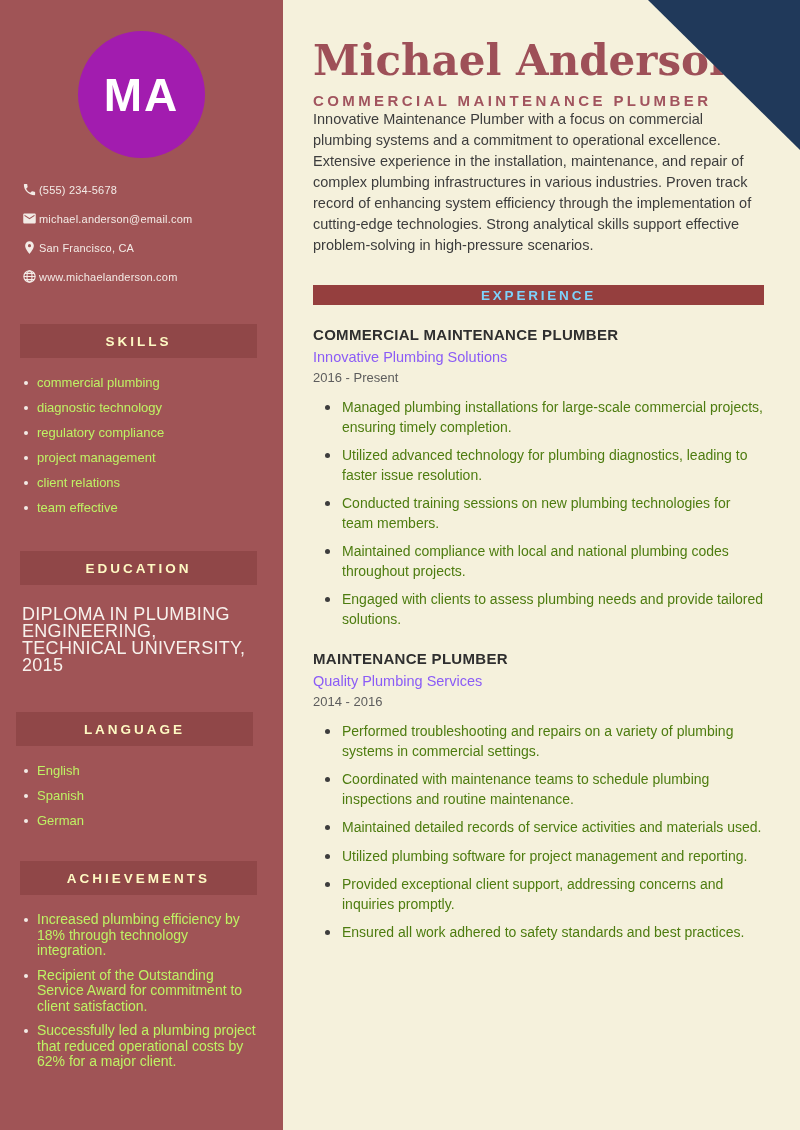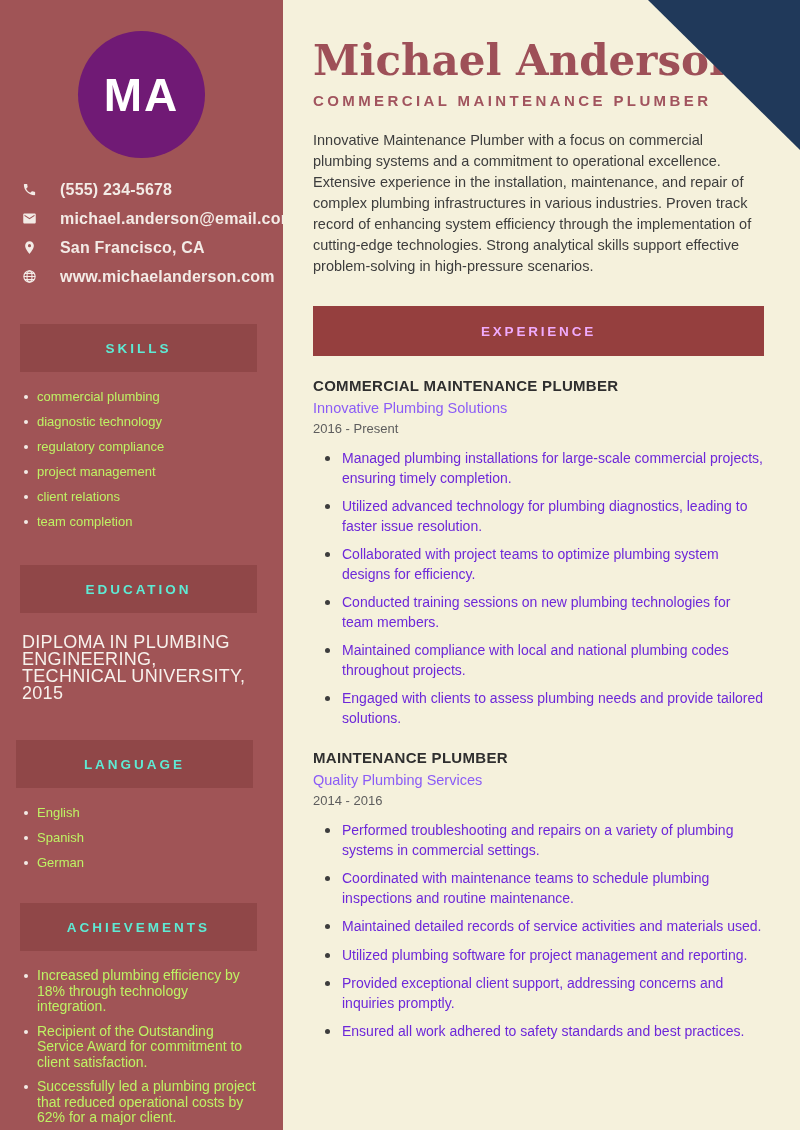--- a/index.html
+++ b/index.html
@@ -14,35 +14,35 @@
 
   
   .sidebar {
     width: 283px; min-width: 283px; height: 1130px;
     background: #a05456;
     color: #f7f1ec;
     overflow: hidden;
   }
   .avatar {
     width: 127px; height: 127px; border-radius: 50%;
-    background: #701a75;
+    background: #a21caf;
     margin: 31px auto 0 auto;
     display: flex; align-items: center; justify-content: center;
     color: #ffffff; font-size: 46px; font-weight: 600; letter-spacing: 2px;
   }
   .contact { margin: 24px 0 0 22px; }
   .contact-row { display: flex; align-items: center; margin-bottom: 14px; height: 15px; }
   .contact-row svg { width: 15px; height: 15px; flex: 0 0 15px; }
-  .contact-row .ctext { margin-left: 23px; font-size: 16px; color: #f3ebe6; letter-spacing: 0.2px; font-weight: bold; }
+  .contact-row .ctext { margin-left: 2px; font-size: 11px; color: #f3ebe6; letter-spacing: 0.2px; }
 
   .side-bar-heading {
-    width: 237px; margin: 0 0 0 20px; height: 48px;
+    width: 237px; margin: 0 0 0 20px; height: 34px;
     background: #904748;
     display: flex; align-items: center; justify-content: center;
-    font-size: 13.5px; font-weight: bold; letter-spacing: 3px; color: #5eead4;
+    font-size: 13.5px; font-weight: bold; letter-spacing: 3px; color: #fef9c3;
   }
   .mt-skills { margin-top: 40px; }
   .mt-education { margin-top: 36px; }
   .mt-language { margin-top: 38px; margin-left: 16px; }
   .mt-achievements { margin-top: 33px; }
 
   .side-list { margin: 17px 26px 0 24px; list-style: none; }
   .side-list li {
     position: relative; padding-left: 13px;
     font-size: 13px; line-height: 15px; margin-bottom: 10px; color: #bef264;
@@ -76,37 +76,36 @@
     font-family: "DejaVu Serif", "Liberation Serif", serif;
     font-weight: bold; font-size: 42px; line-height: 1.08;
     color: #9e5058;
   }
   .role-subtitle {
     margin-top: 9px;
     font-size: 15px; font-weight: bold; letter-spacing: 3.4px;
     color: #a1545e;
   }
   .summary {
-    margin-top: 21px;
     font-size: 14.5px; line-height: 21px; color: #3d3d3d;
   }
   .exp-heading {
-    margin-top: 29px; height: 50px; width: 100%;
+    margin-top: 29px; height: 20px; width: 100%;
     background: #953f3e;
     display: flex; align-items: center; justify-content: center;
-    color: #f0abfc; font-size: 13.5px; font-weight: bold; letter-spacing: 2.8px;
+    color: #7dd3fc; font-size: 13.5px; font-weight: bold; letter-spacing: 2.8px;
   }
   .job { margin-top: 21px; }
   .job-title { font-size: 15px; font-weight: bold; color: #2f2f2f; letter-spacing: 0.3px; }
   .job-company { margin-top: 6px; font-size: 14.5px; color: #8b5cf6; }
   .job-dates { margin-top: 5px; font-size: 13px; color: #5d5d5d; }
   .job-bullets { margin: 13px 0 0 12px; list-style: none; }
   .job-bullets li {
     position: relative; padding-left: 17px;
-    font-size: 14px; line-height: 19.5px; margin-bottom: 9px; color: #6d28d9;
+    font-size: 14px; line-height: 19.5px; margin-bottom: 9px; color: #4d7c0f;
   }
   .job-bullets li::before {
     content: ""; position: absolute; left: 0; top: 7px;
     width: 5px; height: 5px; border-radius: 50%; background: #3d3d3d;
   }
 </style>
 </head>
 <body>
 
 <div class="page">
@@ -146,21 +145,21 @@
       </div>
     </div>
 
     <div class="side-bar-heading mt-skills">SKILLS</div>
     <ul class="side-list">
       <li>commercial plumbing</li>
       <li>diagnostic technology</li>
       <li>regulatory compliance</li>
       <li>project management</li>
       <li>client relations</li>
-      <li>team completion</li>
+      <li>team effective</li>
     </ul>
 
     <div class="side-bar-heading mt-education">EDUCATION</div>
     <div class="edu-text">DIPLOMA IN PLUMBING ENGINEERING, TECHNICAL UNIVERSITY, 2015</div>
 
     <div class="side-bar-heading mt-language">LANGUAGE</div>
     <ul class="side-list">
       <li>English</li>
       <li>Spanish</li>
       <li>German</li>
@@ -185,21 +184,20 @@
 
     <div class="exp-heading">EXPERIENCE</div>
 
     <section class="job">
       <div class="job-title">COMMERCIAL MAINTENANCE PLUMBER</div>
       <div class="job-company">Innovative Plumbing Solutions</div>
       <div class="job-dates">2016 - Present</div>
       <ul class="job-bullets">
         <li>Managed plumbing installations for large-scale commercial projects, ensuring timely completion.</li>
         <li>Utilized advanced technology for plumbing diagnostics, leading to faster issue resolution.</li>
-        <li>Collaborated with project teams to optimize plumbing system designs for efficiency.</li>
         <li>Conducted training sessions on new plumbing technologies for team members.</li>
         <li>Maintained compliance with local and national plumbing codes throughout projects.</li>
         <li>Engaged with clients to assess plumbing needs and provide tailored solutions.</li>
       </ul>
     </section>
 
     <section class="job">
       <div class="job-title">MAINTENANCE PLUMBER</div>
       <div class="job-company">Quality Plumbing Services</div>
       <div class="job-dates">2014 - 2016</div>

